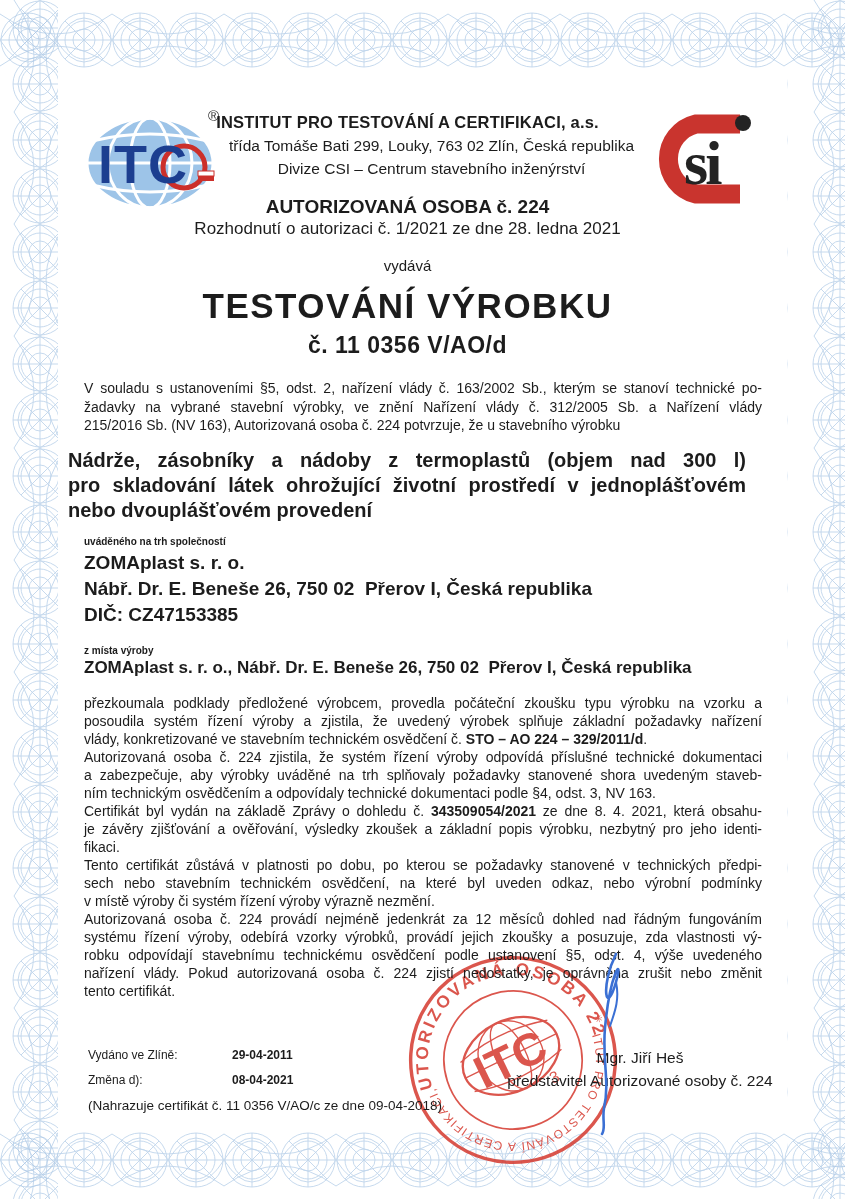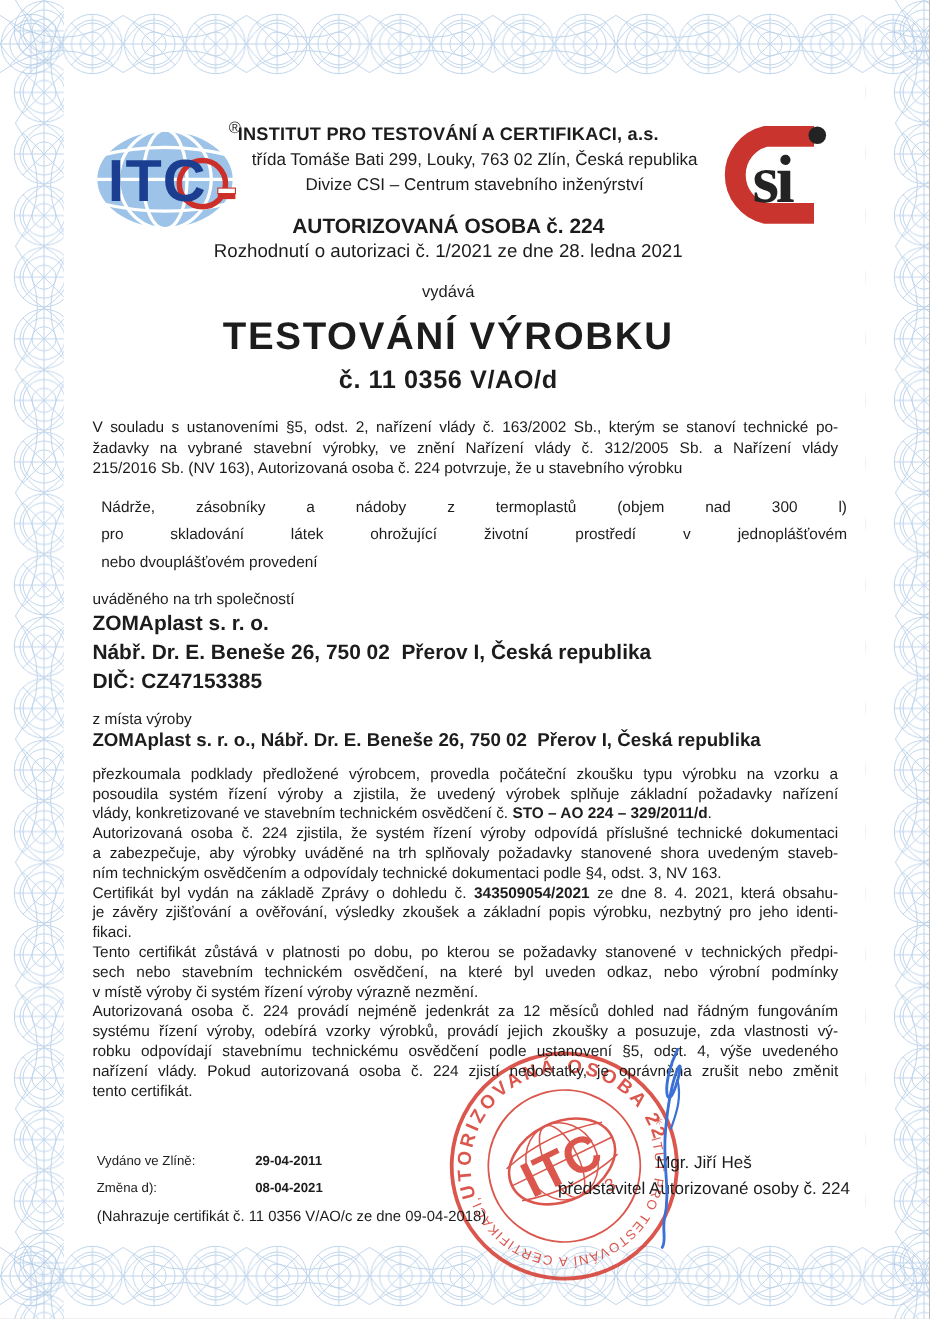--- a/index.html
+++ b/index.html
@@ -14,22 +14,22 @@
   .inst{font-size:16.5px;font-weight:bold;letter-spacing:.2px;}
   .addr{font-size:15.5px;padding-left:24px;}
   .auth{font-size:19px;font-weight:bold;}
   .authdec{font-size:17px;}
   .vydava{font-size:15px;}
   .bigtitle{font-size:35px;font-weight:bold;letter-spacing:1.5px;}
   .numtitle{font-size:23px;font-weight:bold;letter-spacing:.5px;}
   .bodyblock{left:84px;width:678px;font-size:14px;line-height:18px;}
   .introblock{line-height:18.5px;}
   .just{text-align:justify;text-align-last:justify;}
-  .prodblock{left:92px;width:678px;font-size:14px;font-weight:normal;line-height:25px;}
-  .label14{font-size:14px;}
+  .prodblock{left:68px;width:678px;font-size:20px;font-weight:bold;line-height:25px;}
+  .label14{font-size:10px;font-weight:bold;}
   .co{font-size:19px;font-weight:bold;line-height:26px;white-space:pre-wrap;}
   .prodline{font-size:17px;font-weight:bold;white-space:pre-wrap;}
   .b{font-weight:bold;}
   .footrow{font-size:12px;text-align:center;}
   .footnote{font-size:13.5px;}
   .sigblock{text-align:center;font-size:15.5px;line-height:23px;}
   .z1{z-index:1}.z2{z-index:2}.z3{z-index:3}
 </style>
 </head>
 <body>

